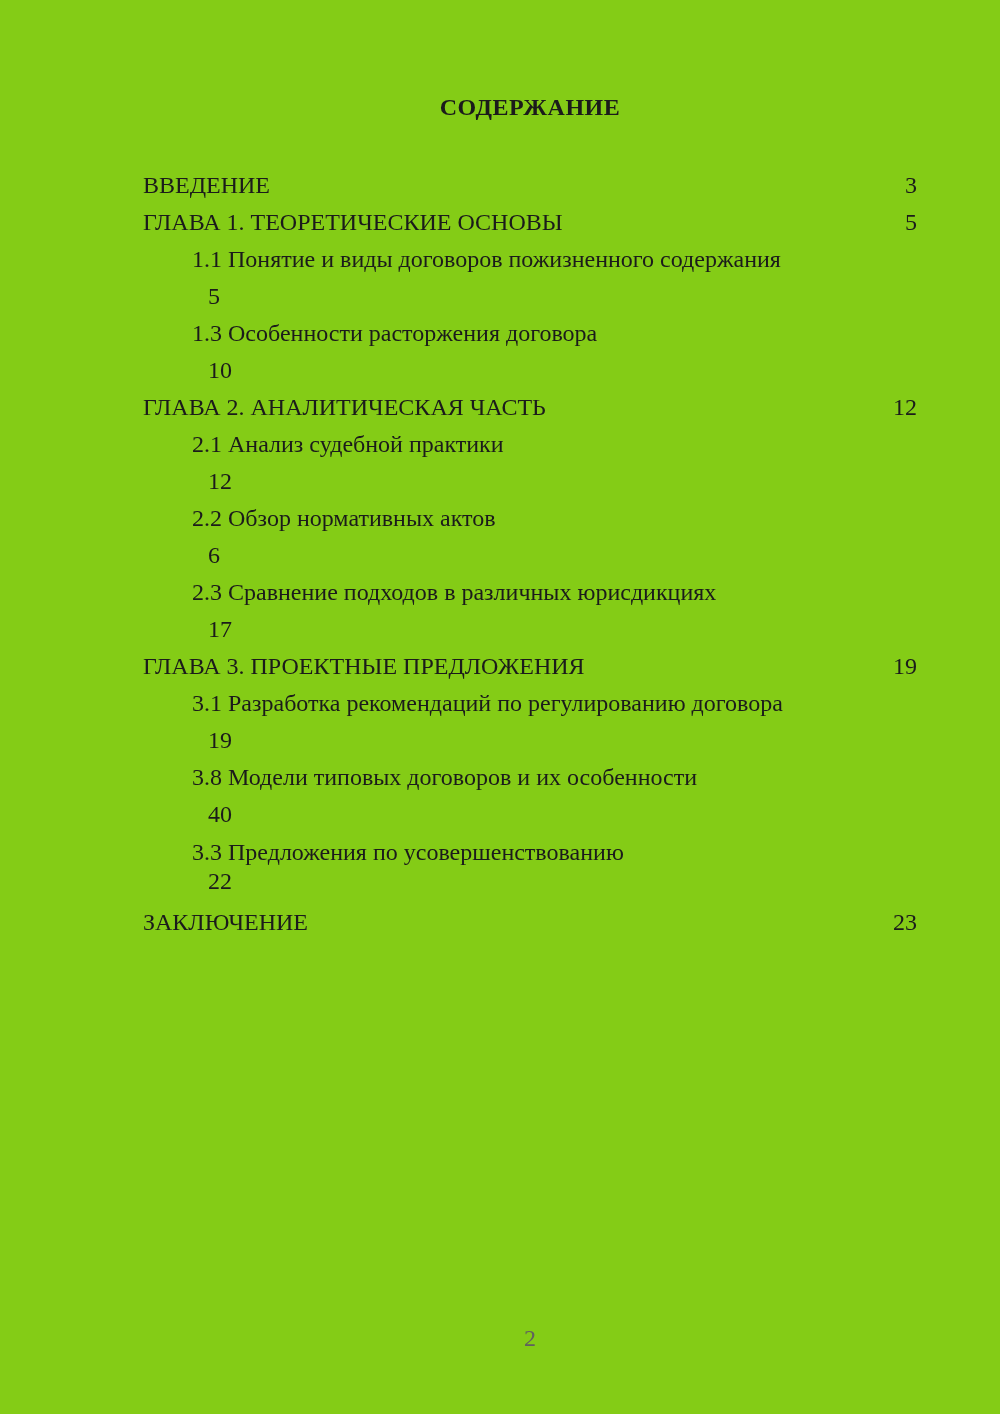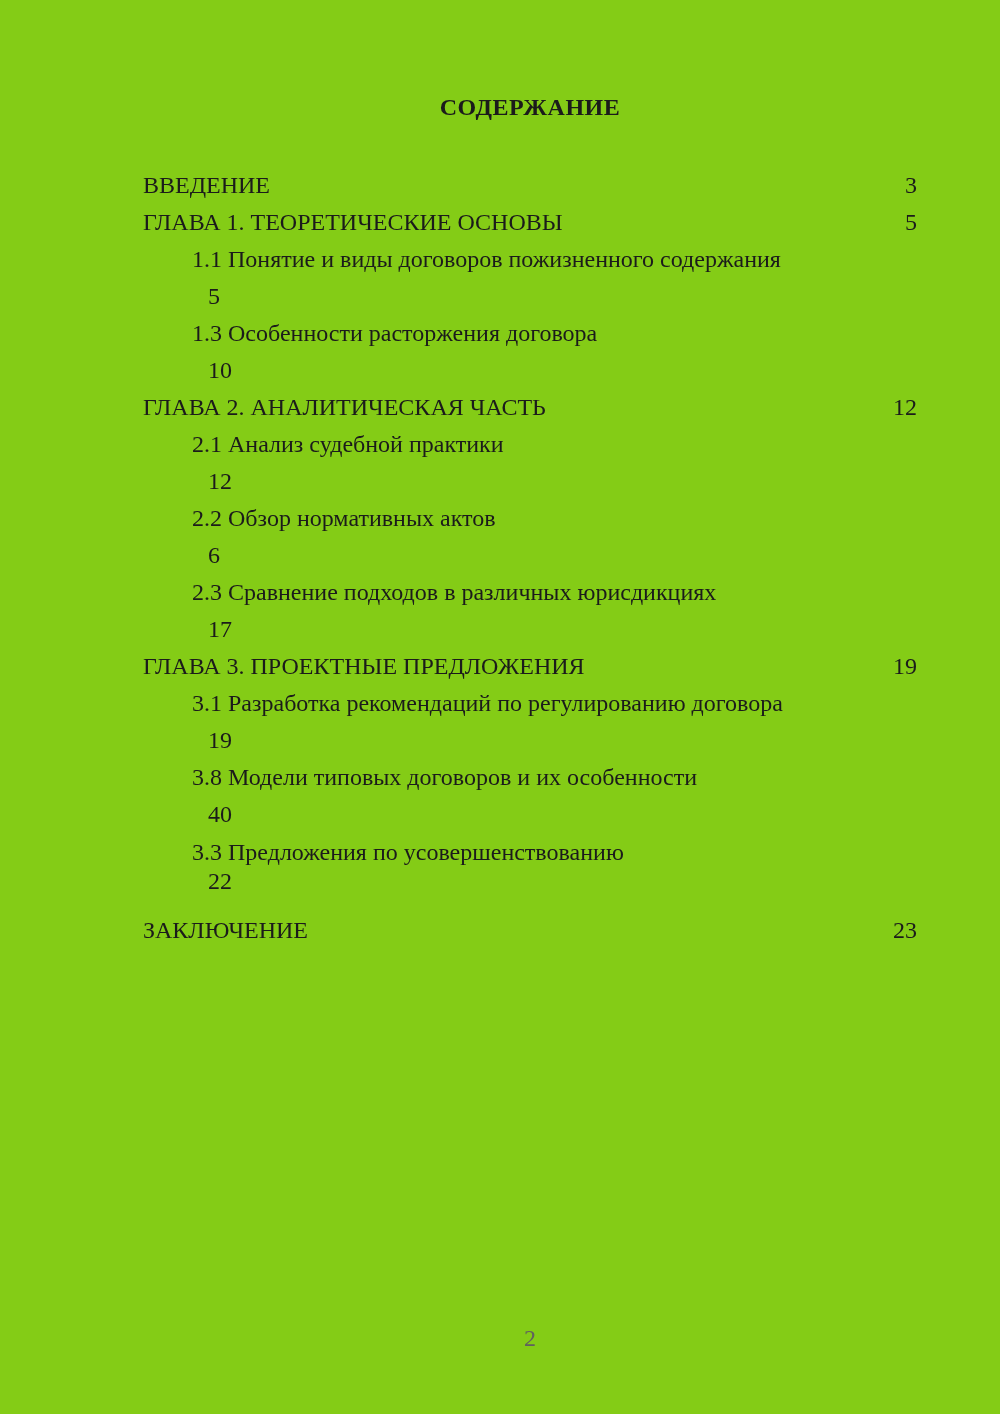--- a/index.html
+++ b/index.html
@@ -49,21 +49,21 @@
     flex: 1 1 auto;
   }
   .toc-page {
     flex: 0 0 auto;
     padding-left: 16px;
     text-align: right;
     white-space: nowrap;
   }
   .toc-row.two-line {
     margin-top: 5px;
-    margin-bottom: 16px;
+    margin-bottom: 8px;
   }
   .toc-row.two-line .toc-label div,
   .toc-row.two-line .toc-page {
     line-height: 29px;
   }
   .footer-page-number {
     position: absolute;
     left: 143px;
     top: 1322px;
     width: 774px;

